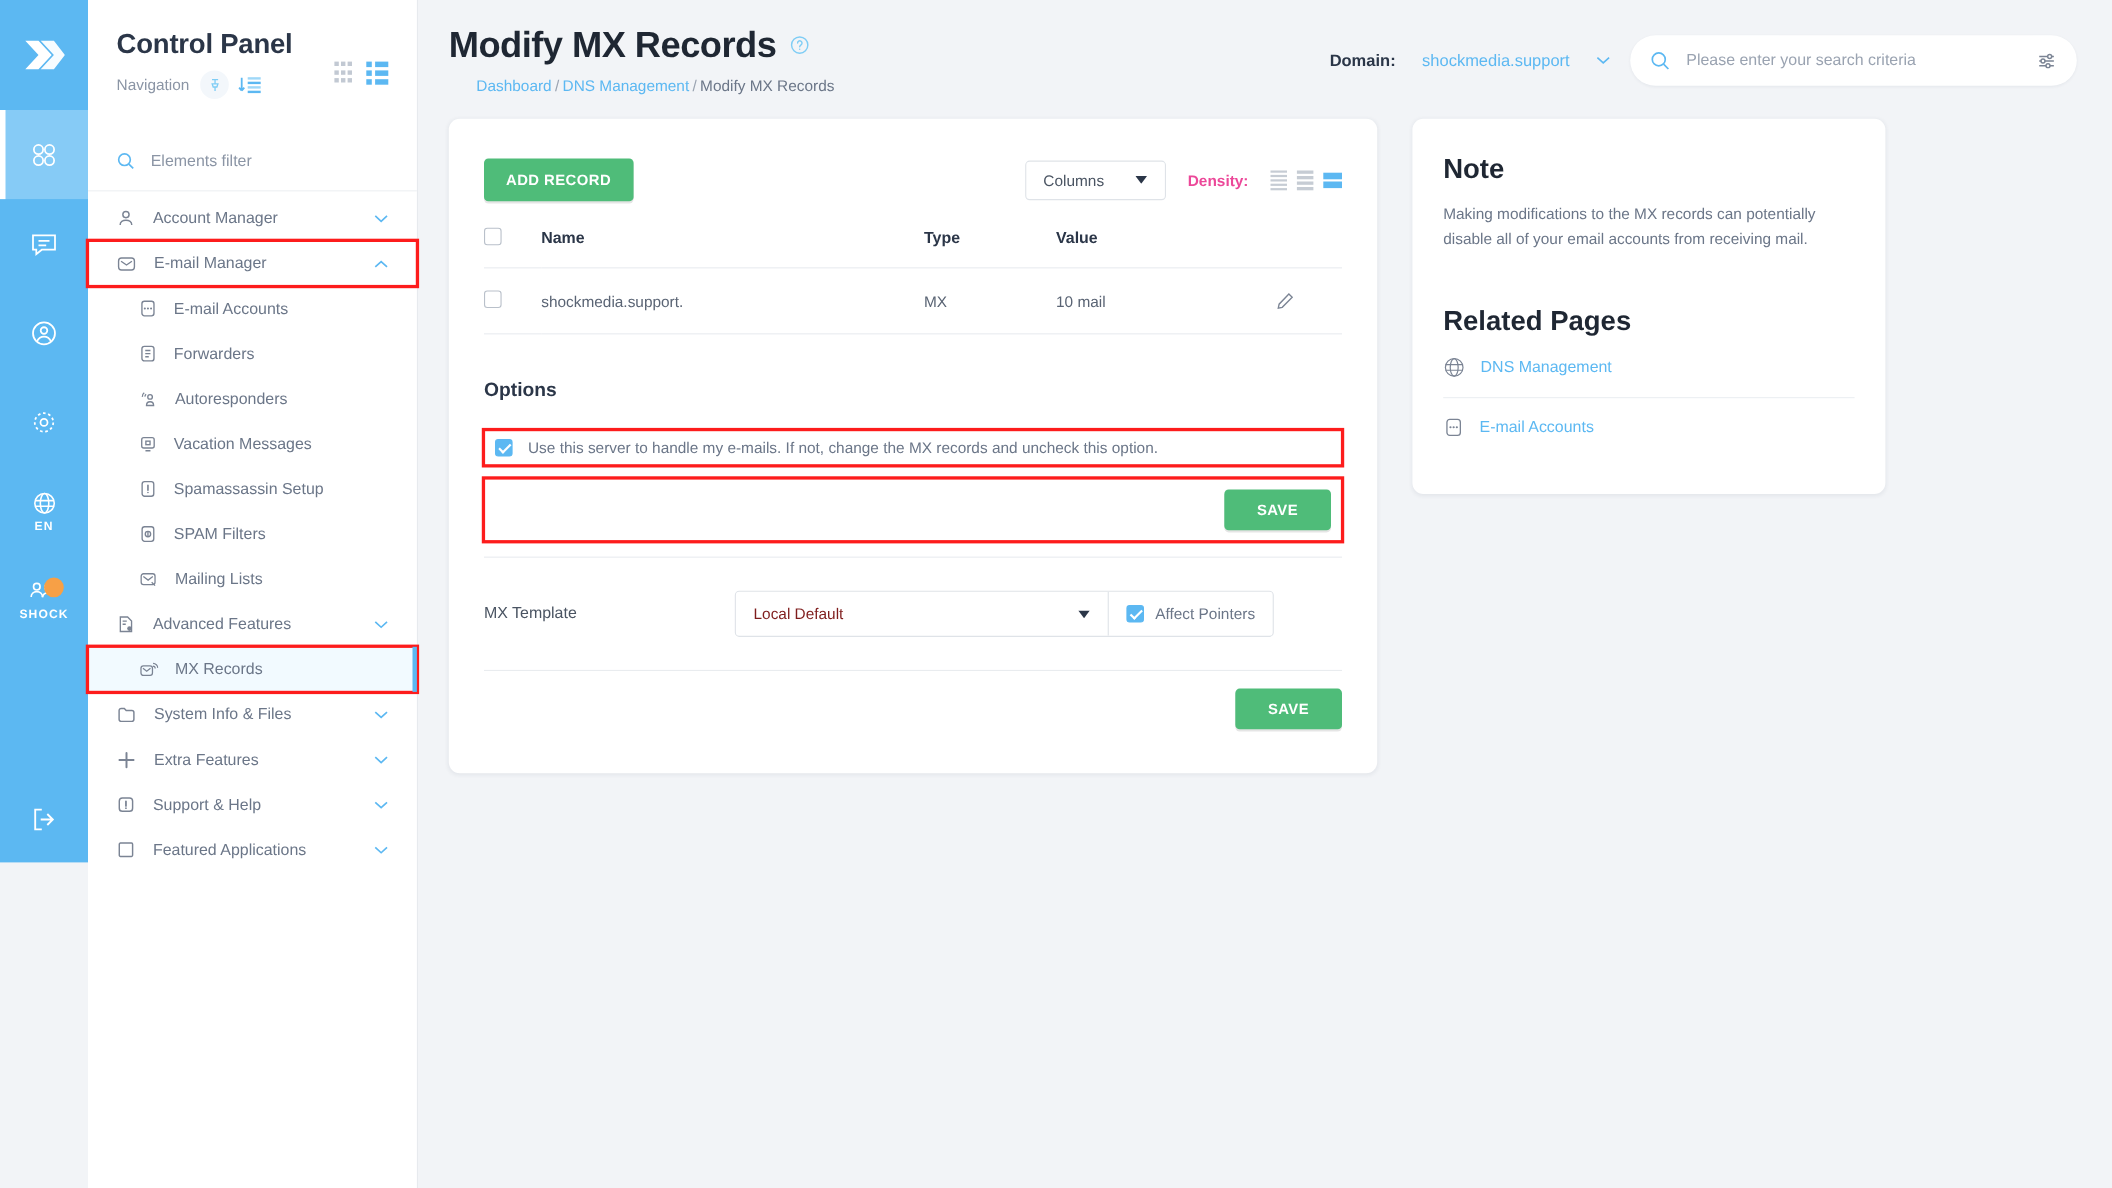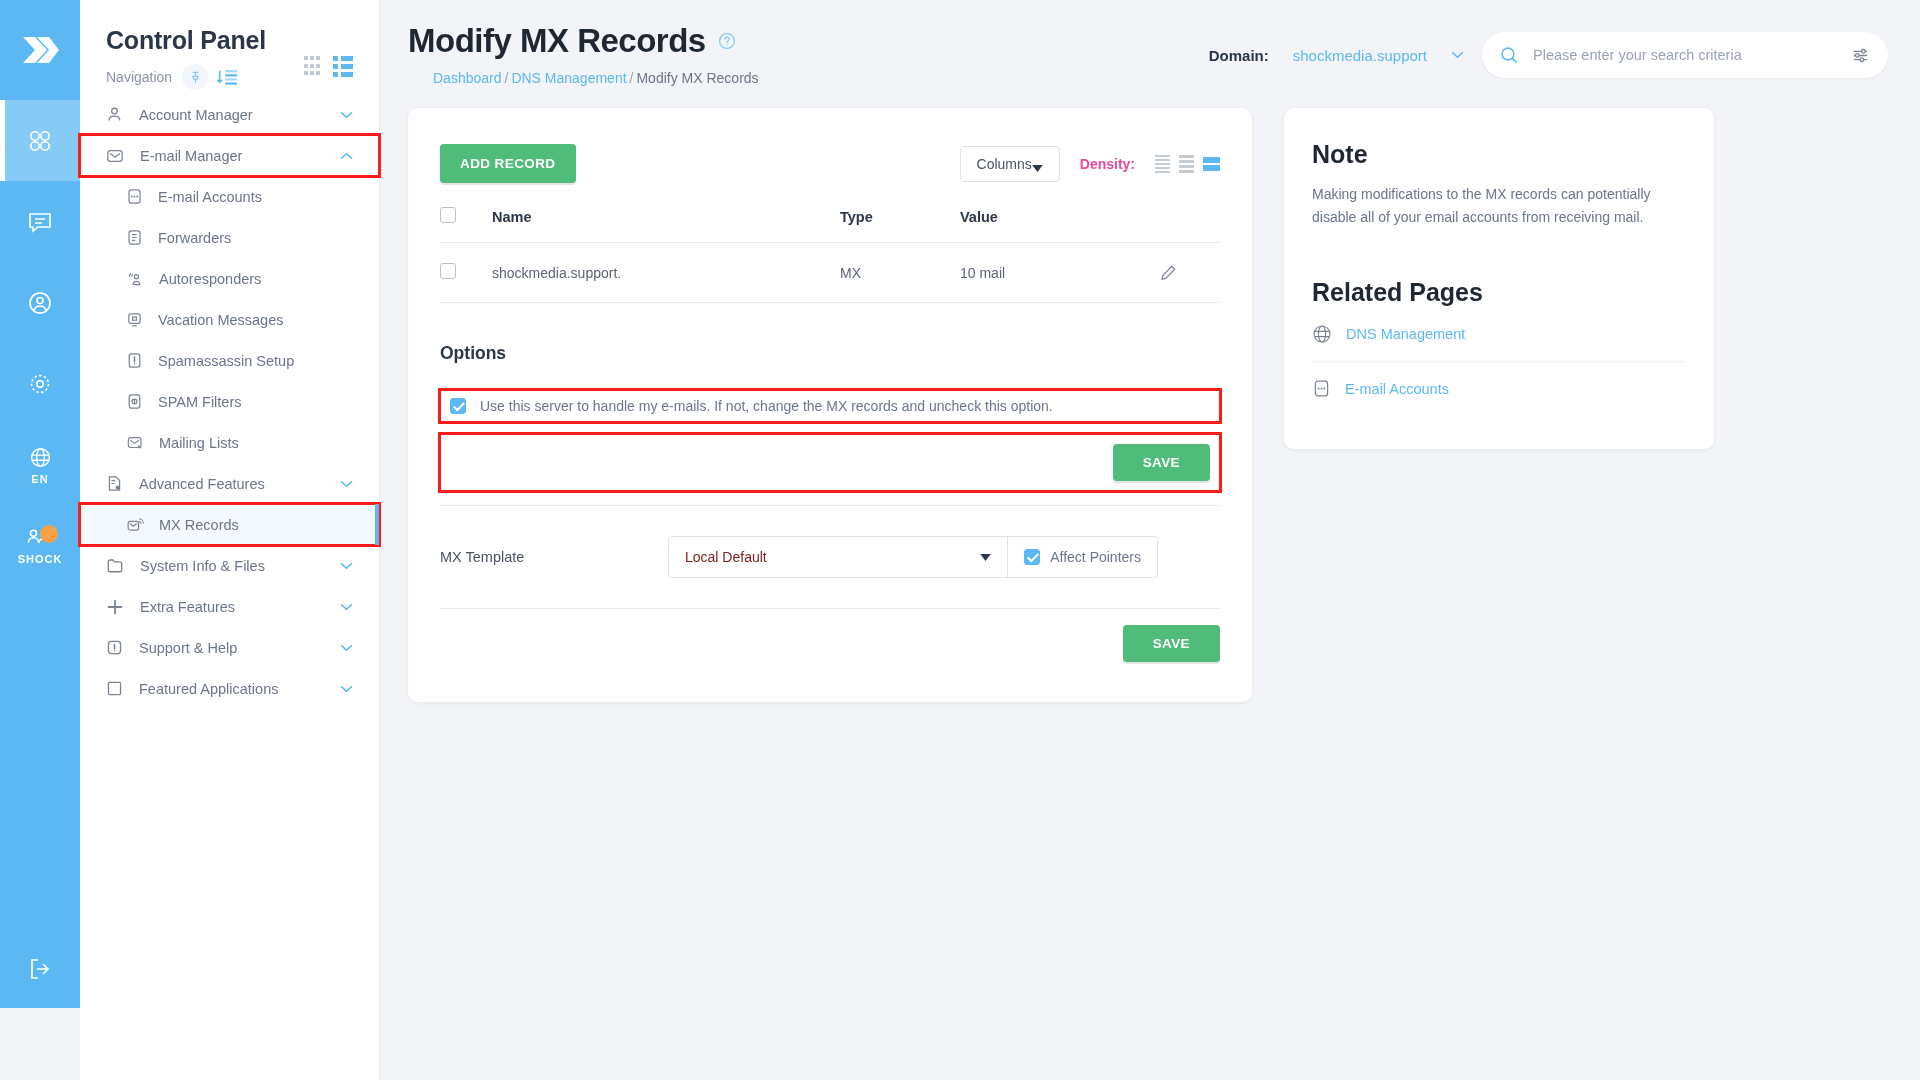--- a/index.html
+++ b/index.html
@@ -6,21 +6,21 @@
   html, body {
     width: 1920px; height: 1080px;
     font-family: "Liberation Sans", sans-serif;
     background: #f2f4f7;
     overflow: hidden;
   }
   body { display: flex; }
 
   
   .rail {
-    width: 80px; height: 1008px;
+    width: 80px; height: 784px;
     background: #5cb8f2;
     flex: 0 0 80px;
     position: relative;
     display: flex; flex-direction: column; align-items: center;
   }
   .rail-logo { height: 100px; display:flex; align-items:center; justify-content:center; width:100%; }
   .rail-item {
     width: 80px; height: 81px;
     display: flex; flex-direction: column;
     align-items: center; justify-content: center;
@@ -117,21 +117,21 @@
   .toolbar { display: flex; align-items: center; }
   .btn-green {
     background: #4fbc79; color: #fff; border: none; border-radius: 4px;
     font-size: 13.5px; font-weight: 700; letter-spacing: .4px;
     padding: 12px 20px; cursor: pointer; box-shadow: 0 2px 0 rgba(0,0,0,.10);
     font-family: "Liberation Sans", sans-serif;
   }
   .tool-right { margin-left: auto; display: flex; align-items: center; gap: 20px; }
   .columns-btn {
     border: 1px solid #dfe3e8; border-radius: 4px; background: #fff;
-    padding: 9px 16px; font-size: 14px; color: #4a5462; display: flex; gap: 0; align-items: flex-end;
+    padding: 9px 16px; font-size: 14px; color: #4a5462; display: flex; gap: 28px; align-items: center;
     cursor: pointer;
   }
   .density-lbl { font-size: 14px; font-weight: 700; color: #ec4899; }
   .dens { display: flex; gap: 9px; align-items: center; }
   .dens-ico { display: flex; flex-direction: column; gap: 2px; cursor: pointer; }
   .dens-ico i { display: block; width: 15px; height: 2px; background: #c6ccd4; }
   .dens-ico.med i { height: 3px; }
   .dens-ico.big i { height: 6px; background: #5cb8f2; width: 17px; }
 
   table { width: 100%; border-collapse: collapse; margin-top: 24px; }
@@ -310,20 +310,27 @@
           <b></b>
           <u></u>
         </span>
         <span>
           <b></b>
           <u></u>
         </span>
     </span>
   </div>
 
+  <div class="filter-row">
+    <svg width="17" height="17" viewBox="0 0 18 18" fill="none" stroke="#5cb8f2" stroke-width="1.6">
+      <circle cx="7.6" cy="7.6" r="5.6"></circle>
+        <path d="M11.8 11.8L16 16"></path>
+    </svg>
+    <span class="filter-text">Elements filter</span>
+  </div>
 
   <div class="menu">
 
     <div class="mi">
       <svg width="17" height="17" viewBox="0 0 18 18" fill="none" stroke="#7b8494" stroke-width="1.4">
         <circle cx="9" cy="5.4" r="3"></circle>
           <path d="M3.4 15.4c0-3 2.6-4.6 5.6-4.6s5.6 1.6 5.6 4.6"></path>
       </svg>
       <span class="mi-label">Account Manager</span>
       <span class="chev">

